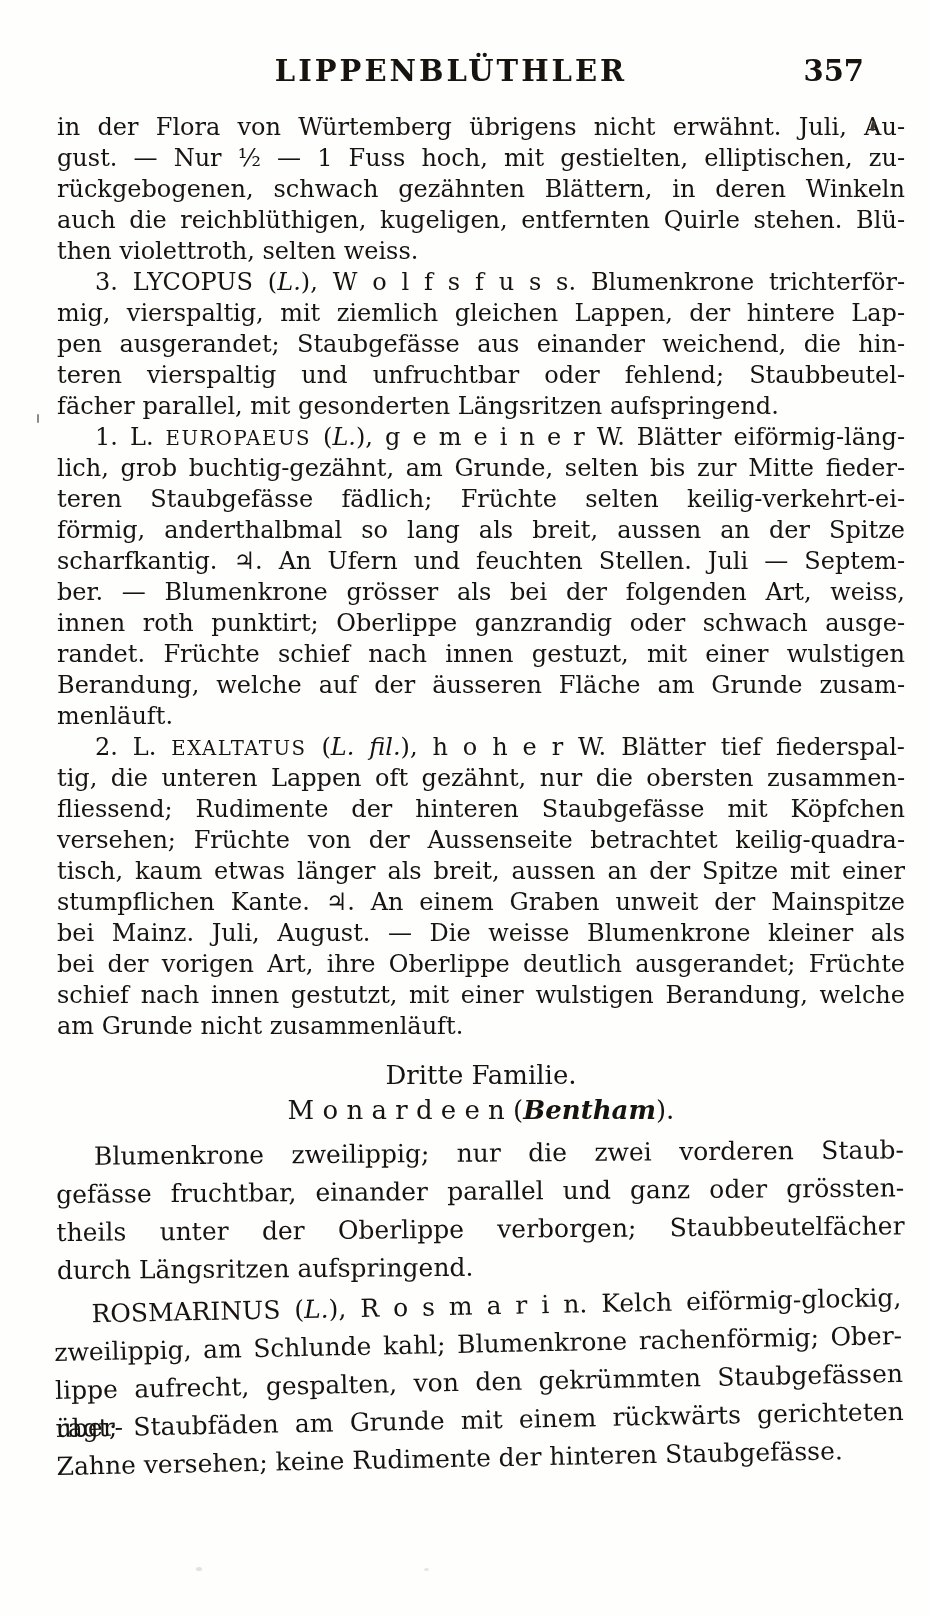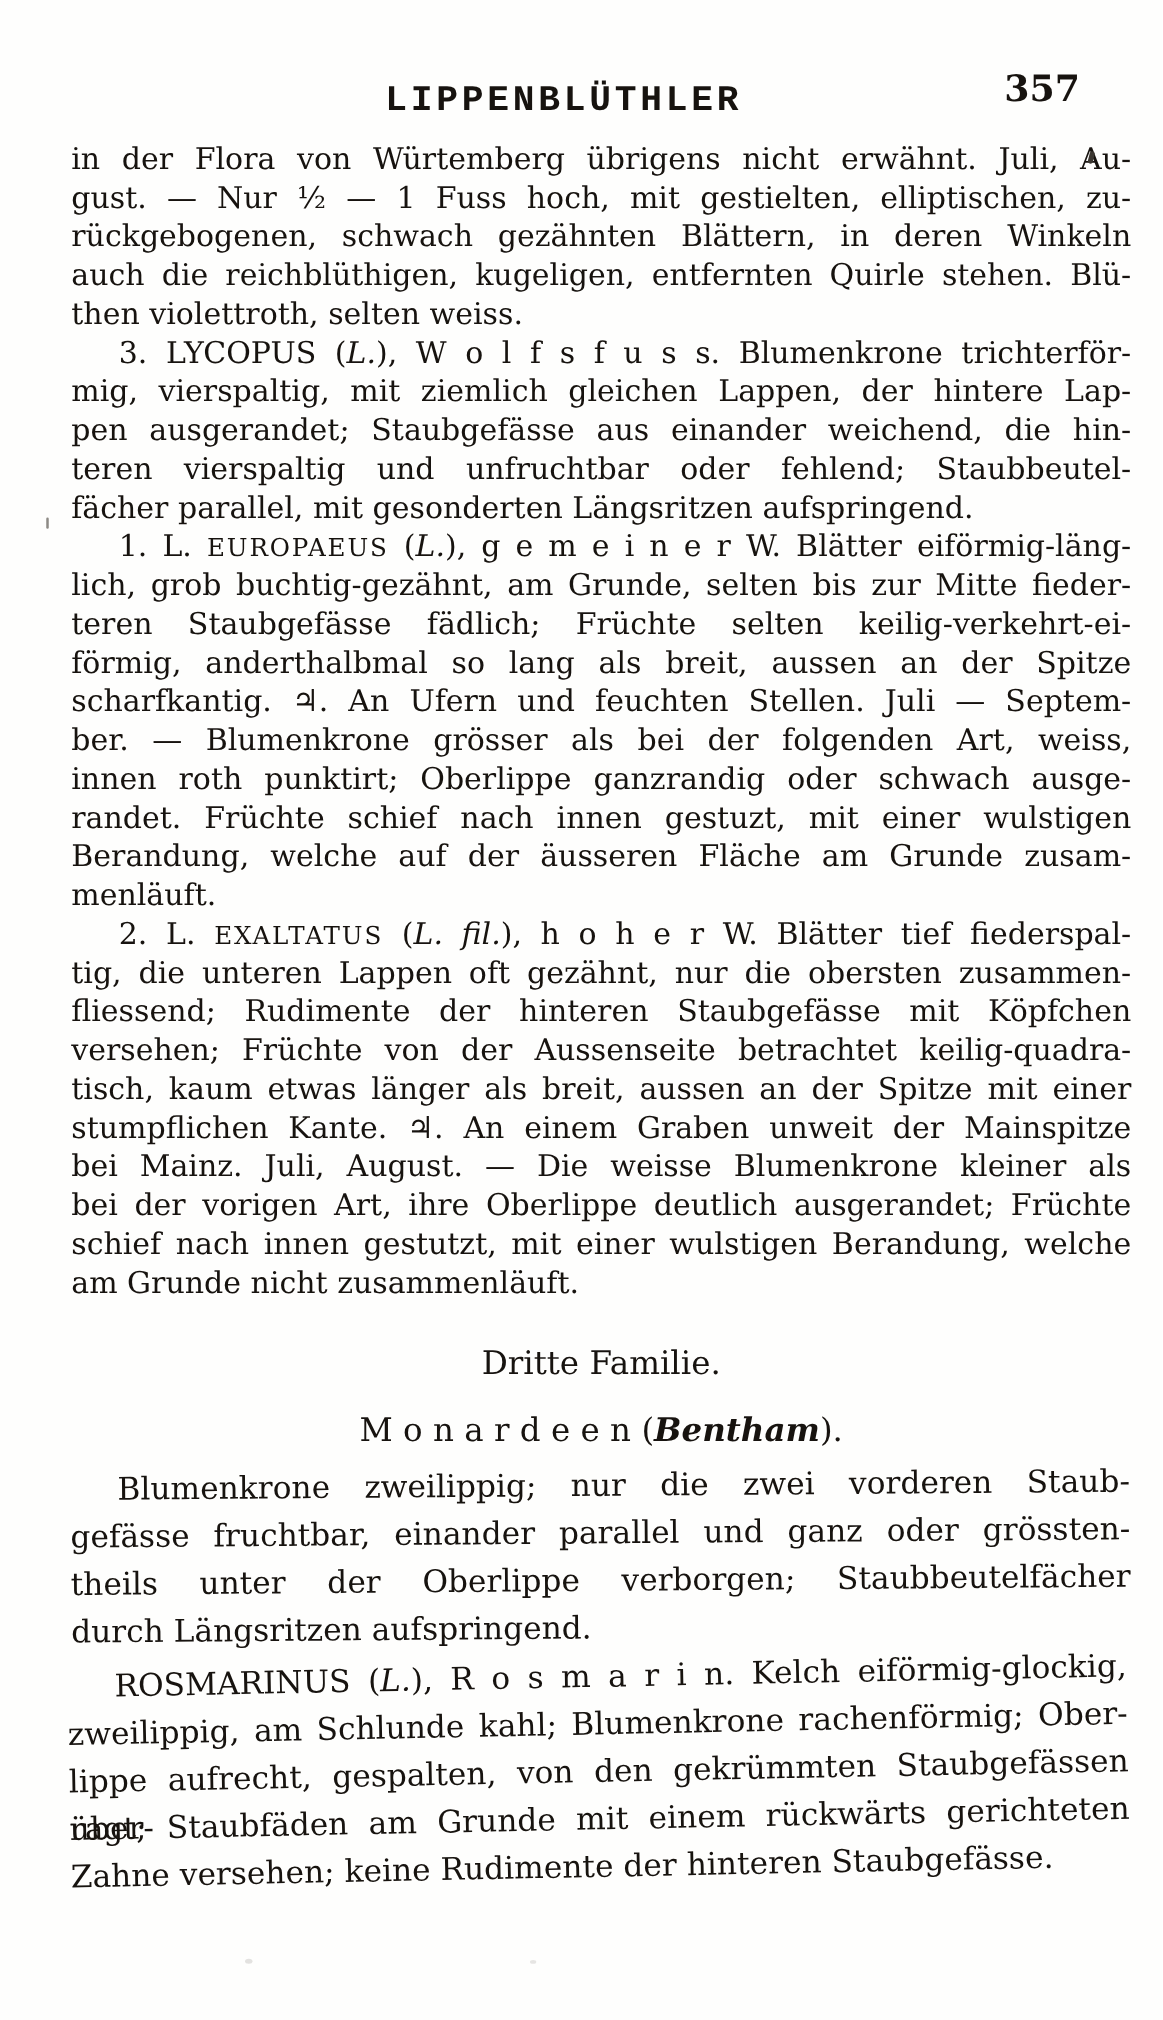--- a/index.html
+++ b/index.html
@@ -7,50 +7,49 @@
     position: relative;
     width: 930px;
     height: 1616px;
     background: #fefefd;
     overflow: hidden;
     color: #17130f;
     font-family: "DejaVu Serif", "Liberation Serif", serif;
   }
   .running-head {
     position: absolute;
-    top: 64px; left: 57px; width: 848px;
+    top: 54px; left: 57px; width: 848px;
     box-sizing: border-box;
     padding-right: 60px;
     text-align: center;
     font-size: 29px;
     font-weight: bold;
     letter-spacing: 3px;
     white-space: nowrap;
-    font-family: Liberation Mono, monospace;
   }
   .page-num {
     position: absolute;
     top: 54px; right: 66px;
     font-size: 29px;
     font-weight: bold;
   }
   .body-text {
     position: absolute;
     top: 112px; left: 57px; width: 848px;
   }
   .para { position: relative; }
   .para.normal .line { font-size: 24px; line-height: 31px; height: 31px; }
   .para.loose  .line { font-size: 25px; line-height: 38px; height: 38px; }
   .para.heading .line { font-size: 26px; line-height: 31px; height: 31px; text-align: center; }
   .line { white-space: normal; }
   .line.just { text-align: justify; text-align-last: justify; }
   .line.last { text-align: left; text-align-last: left; }
   .line.indent { text-indent: 38px; }
-  .m-lg { margin-top: 34px; }
-  .m-md { margin-top: 23px; }
+  .m-lg { margin-top: 18px; }
+  .m-md { margin-top: 4px; }
   .m-sm { margin-top: 12px; }
   .m-xs { margin-top: 6px; }
   .tilt-slight { transform: rotate(-0.45deg); transform-origin: 0 100%; }
   .tilt-strong { transform: rotate(-1.15deg); transform-origin: 0 100%; }
   .i  { font-style: italic; }
   .b  { font-weight: bold; }
   .sc { font-size: 0.82em; letter-spacing: 1.5px; }
   .speck { position: absolute; }
   .speck-1 { top: 121px; left: 871px; width: 4px; height: 10px; background: #3c3731; border-radius: 2px; transform: rotate(14deg); }
   .speck-2 { top: 414px; left: 37px; width: 2px; height: 9px; background: #8d8a85; border-radius: 1px; }

